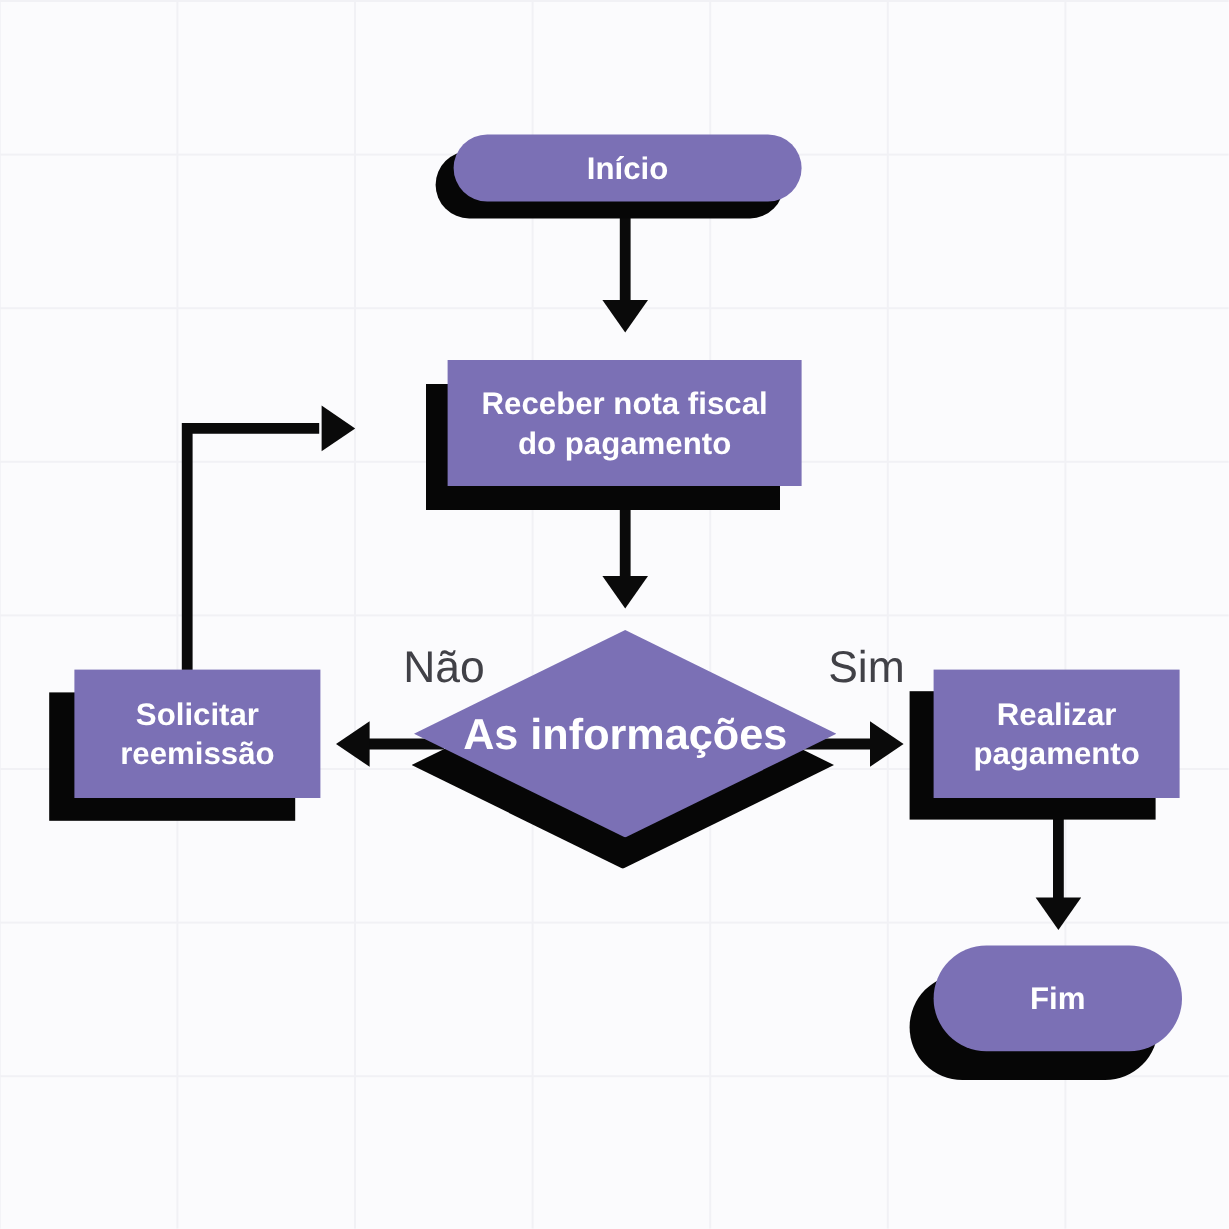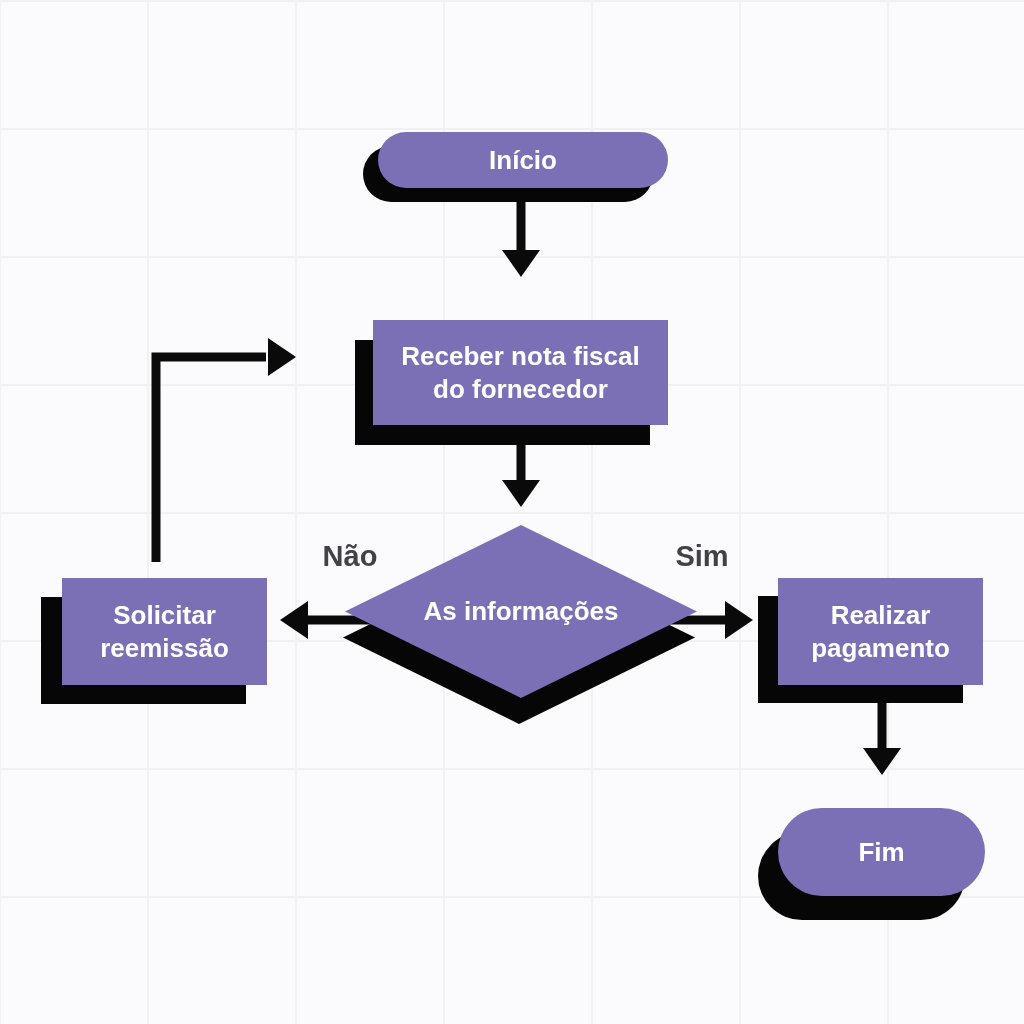--- a/index.html
+++ b/index.html
@@ -19,44 +19,45 @@
   }
   .arrow-layer{position:absolute;left:0;top:0;z-index:1;}
   .arrow-layer path{stroke:var(--arrow,#0a0a0a);stroke-width:9;fill:none;stroke-linejoin:miter;}
   .arrow-layer polygon{fill:var(--arrow,#0a0a0a);}
 
   .node{
     position:absolute;z-index:2;
     display:flex;flex-direction:column;align-items:center;justify-content:center;
     background:var(--node-fill,#7b70b5);
     color:var(--node-text,#ffffff);
-    font-weight:700;font-size:26px;line-height:33px;text-align:center;margin-top:20px;
+    font-weight:700;font-size:26px;line-height:33px;text-align:center;
   }
   .pill{border-radius:999px;}
   #n-start{left:378px;top:112px;width:290px;height:56px;box-shadow:-15px 14px 0 var(--node-shadow,#060606);}
   #n-receive{left:373px;top:300px;width:295px;height:105px;box-shadow:-18px 20px 0 var(--node-shadow,#060606);justify-content:center;}
   #n-reissue{left:62px;top:558px;width:205px;height:107px;box-shadow:-21px 19px 0 var(--node-shadow,#060606);}
   #n-pay{left:778px;top:558px;width:205px;height:107px;box-shadow:-20px 18px 0 var(--node-shadow,#060606);}
   #n-end{left:778px;top:788px;width:207px;height:88px;border-radius:999px;box-shadow:-20px 24px 0 var(--node-shadow,#060606);}
 
   .diamond{
     position:absolute;width:352px;height:173px;z-index:2;
     clip-path:polygon(50% 0%,100% 50%,50% 100%,0% 50%);
   }
   #n-decision-shadow{left:343px;top:551px;background:var(--node-shadow,#060606);}
   #n-decision{
     left:345px;top:525px;background:var(--node-fill,#7b70b5);
     display:flex;flex-direction:column;align-items:center;justify-content:center;
-    color:var(--node-text,#ffffff);font-weight:700;font-size:26px;line-height:33px;text-align:center;gap:34px;
+    color:var(--node-text,#ffffff);font-weight:700;font-size:36px;line-height:33px;text-align:center;gap:34px;
   }
 
   .edge-label{
     position:absolute;z-index:2;transform:translate(-50%,-50%);
-    font-size:29px;font-weight:700;color:var(--edge-label-text,#414147);
+    font-size:37px;font-weight:400;color:var(--edge-label-text,#414147);
     white-space:nowrap;
+    margin-left:20px;
   }
   #lbl-nao{left:350px;top:556px;}
   #lbl-sim{left:702px;top:556px;text-align:center;}
 </style>
 </head>
 <body>
 
 <div class="canvas">
 
   <svg class="arrow-layer" width="1024" height="1024" viewBox="0 0 1024 1024">
@@ -91,21 +92,21 @@
       <polygon points="268,338 268,376 296,357"></polygon>
     </g>
   </svg>
 
   <div class="node pill" id="n-start">
     <span>Início</span>
   </div>
 
   <div class="node" id="n-receive">
     <span>Receber nota fiscal</span>
-    <span>do fornecedor</span>
+    <span>do pagamento</span>
   </div>
 
   <div class="diamond" id="n-decision-shadow"></div>
   <div class="diamond" id="n-decision">
     <span>As informações</span>
   </div>
 
   <div class="node" id="n-reissue">
     <span>Solicitar</span>
     <span>reemissão</span>

